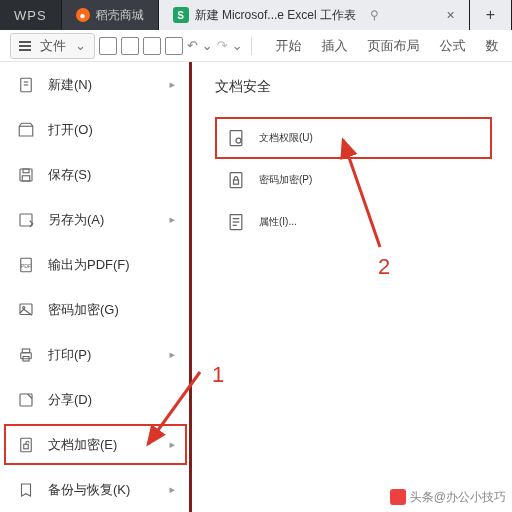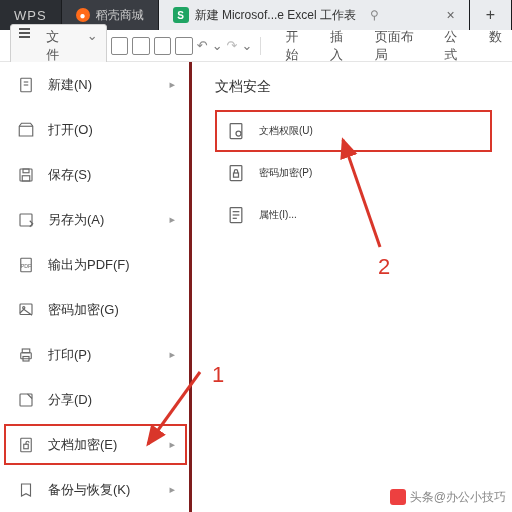--- a/index.html
+++ b/index.html
@@ -7,35 +7,35 @@
 .titlebar{height:30px;background:#2b2e33;display:flex;align-items:stretch;color:#ccc;font-size:12px}
 .tab{display:flex;align-items:center;padding:0 14px;gap:6px;border-right:1px solid #1a1c1f}
 .tab.wps{background:#2b2e33;font-weight:normal;font-size:13px;letter-spacing:1px}
 .tab.doko{background:#3a3d43}
 .doko-ico{width:14px;height:14px;border-radius:50%;background:#ff6b1a;display:flex;align-items:center;justify-content:center;color:#fff;font-size:10px}
 .tab.doc{background:#eaecef;color:#333;flex:1}
 .doc-ico{width:16px;height:16px;background:#1fa463;border-radius:3px;display:flex;align-items:center;justify-content:center;color:#fff;font-size:10px;font-weight:bold}
 .tab.doc .close{margin-left:auto;color:#666;font-size:14px}
 .tab.plus{background:#eaecef;color:#444;padding:0 16px;font-size:16px}
 .toolbar{height:32px;background:#fff;border-bottom:1px solid #e5e5e5;display:flex;align-items:center;padding:0 10px;gap:4px;font-size:13px;color:#555}
-.file-btn{display:flex;align-items:flex-start;gap:16px;padding:3px 8px;border:1px solid #d0d0d0;border-radius:3px;background:#f7f7f7}
+.file-btn{display:flex;align-items:center;gap:9px;padding:3px 8px;border:1px solid #d0d0d0;border-radius:3px;background:#f7f7f7}
 .file-btn .ham{display:inline-block;width:12px;height:10px;background:linear-gradient(#555,#555) 0 0/100% 2px no-repeat,linear-gradient(#555,#555) 0 4px/100% 2px no-repeat,linear-gradient(#555,#555) 0 8px/100% 2px no-repeat}
 .tbico{width:18px;height:18px;border:1px solid #888;border-radius:2px;display:inline-block}
 .arrow-d{color:#777}
 .divider{width:1px;height:18px;background:#ddd;margin:0 4px}
 .ribbon-tabs{display:flex;gap:20px;margin-left:16px}
 .body{position:relative;height:450px}
 .file-menu{position:absolute;left:2px;top:0;width:190px;height:100%;background:#fff;border-right:3px solid #7f1d1d}
 .menu-item{height:45px;display:flex;align-items:center;padding:0 14px;gap:12px;font-size:13px;color:#333;position:relative}
 .menu-item .sub{margin-left:auto;color:#999;font-size:11px}
 .menu-ico{width:20px;height:20px;display:flex;align-items:center;justify-content:center;color:#666}
 .menu-ico svg{width:18px;height:18px;stroke:#666;stroke-width:1.5;fill:none}
 .menu-item.highlight{outline:2px solid #d9362a;outline-offset:-4px}
 .right-panel{position:absolute;left:195px;top:0;right:0;padding:16px 20px}
-.panel-title{font-size:14px;color:#333;margin-bottom:14px}
+.panel-title{font-size:14px;color:#333;margin-bottom:21px}
 .panel-item{height:42px;display:flex;align-items:center;gap:12px;font-size:10px;color:#333;padding:0 10px}
 .panel-item.highlight{outline:2px solid #d9362a;outline-offset:-2px}
 .panel-ico{width:22px;height:22px;display:flex;align-items:center;justify-content:center}
 .panel-ico svg{width:20px;height:20px;stroke:#666;stroke-width:1.5;fill:none}
 .annot{position:absolute;font-size:22px;color:#d9362a;font-weight:500}
 .arrow-svg{position:absolute;pointer-events:none}
 .watermark{position:absolute;right:6px;bottom:6px;display:flex;align-items:flex-start;gap:4px;font-size:12px;color:#888}
 .watermark .logo{width:16px;height:16px;background:#ed4040;border-radius:3px}
 </style>
 </head>

